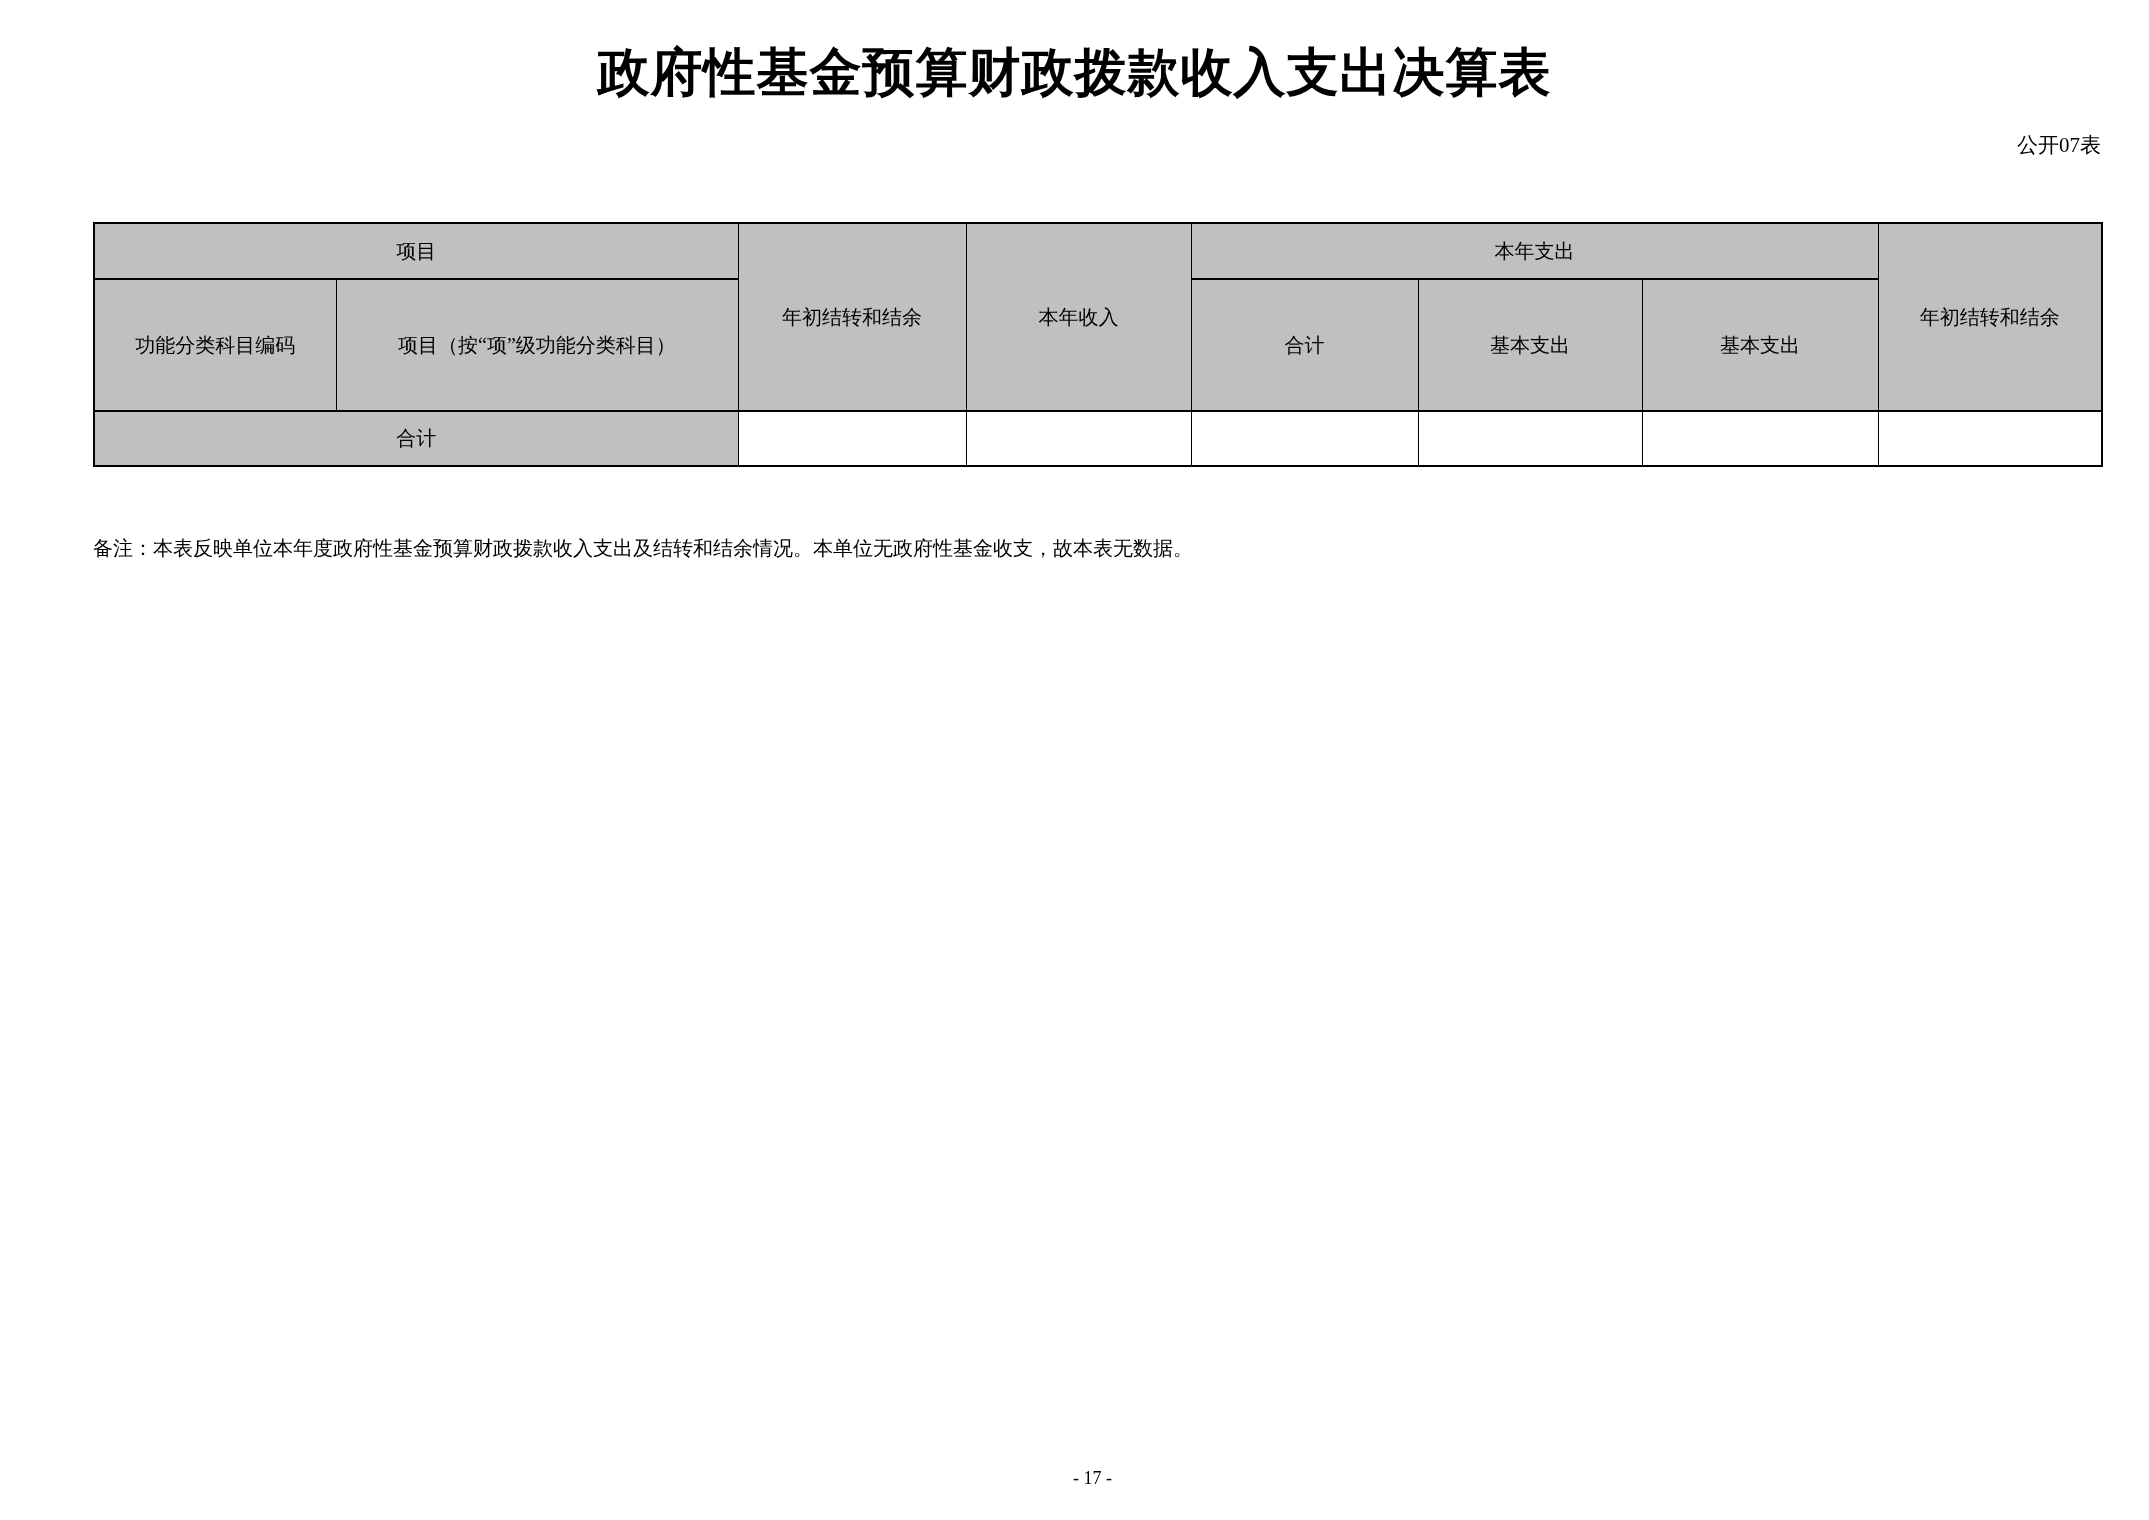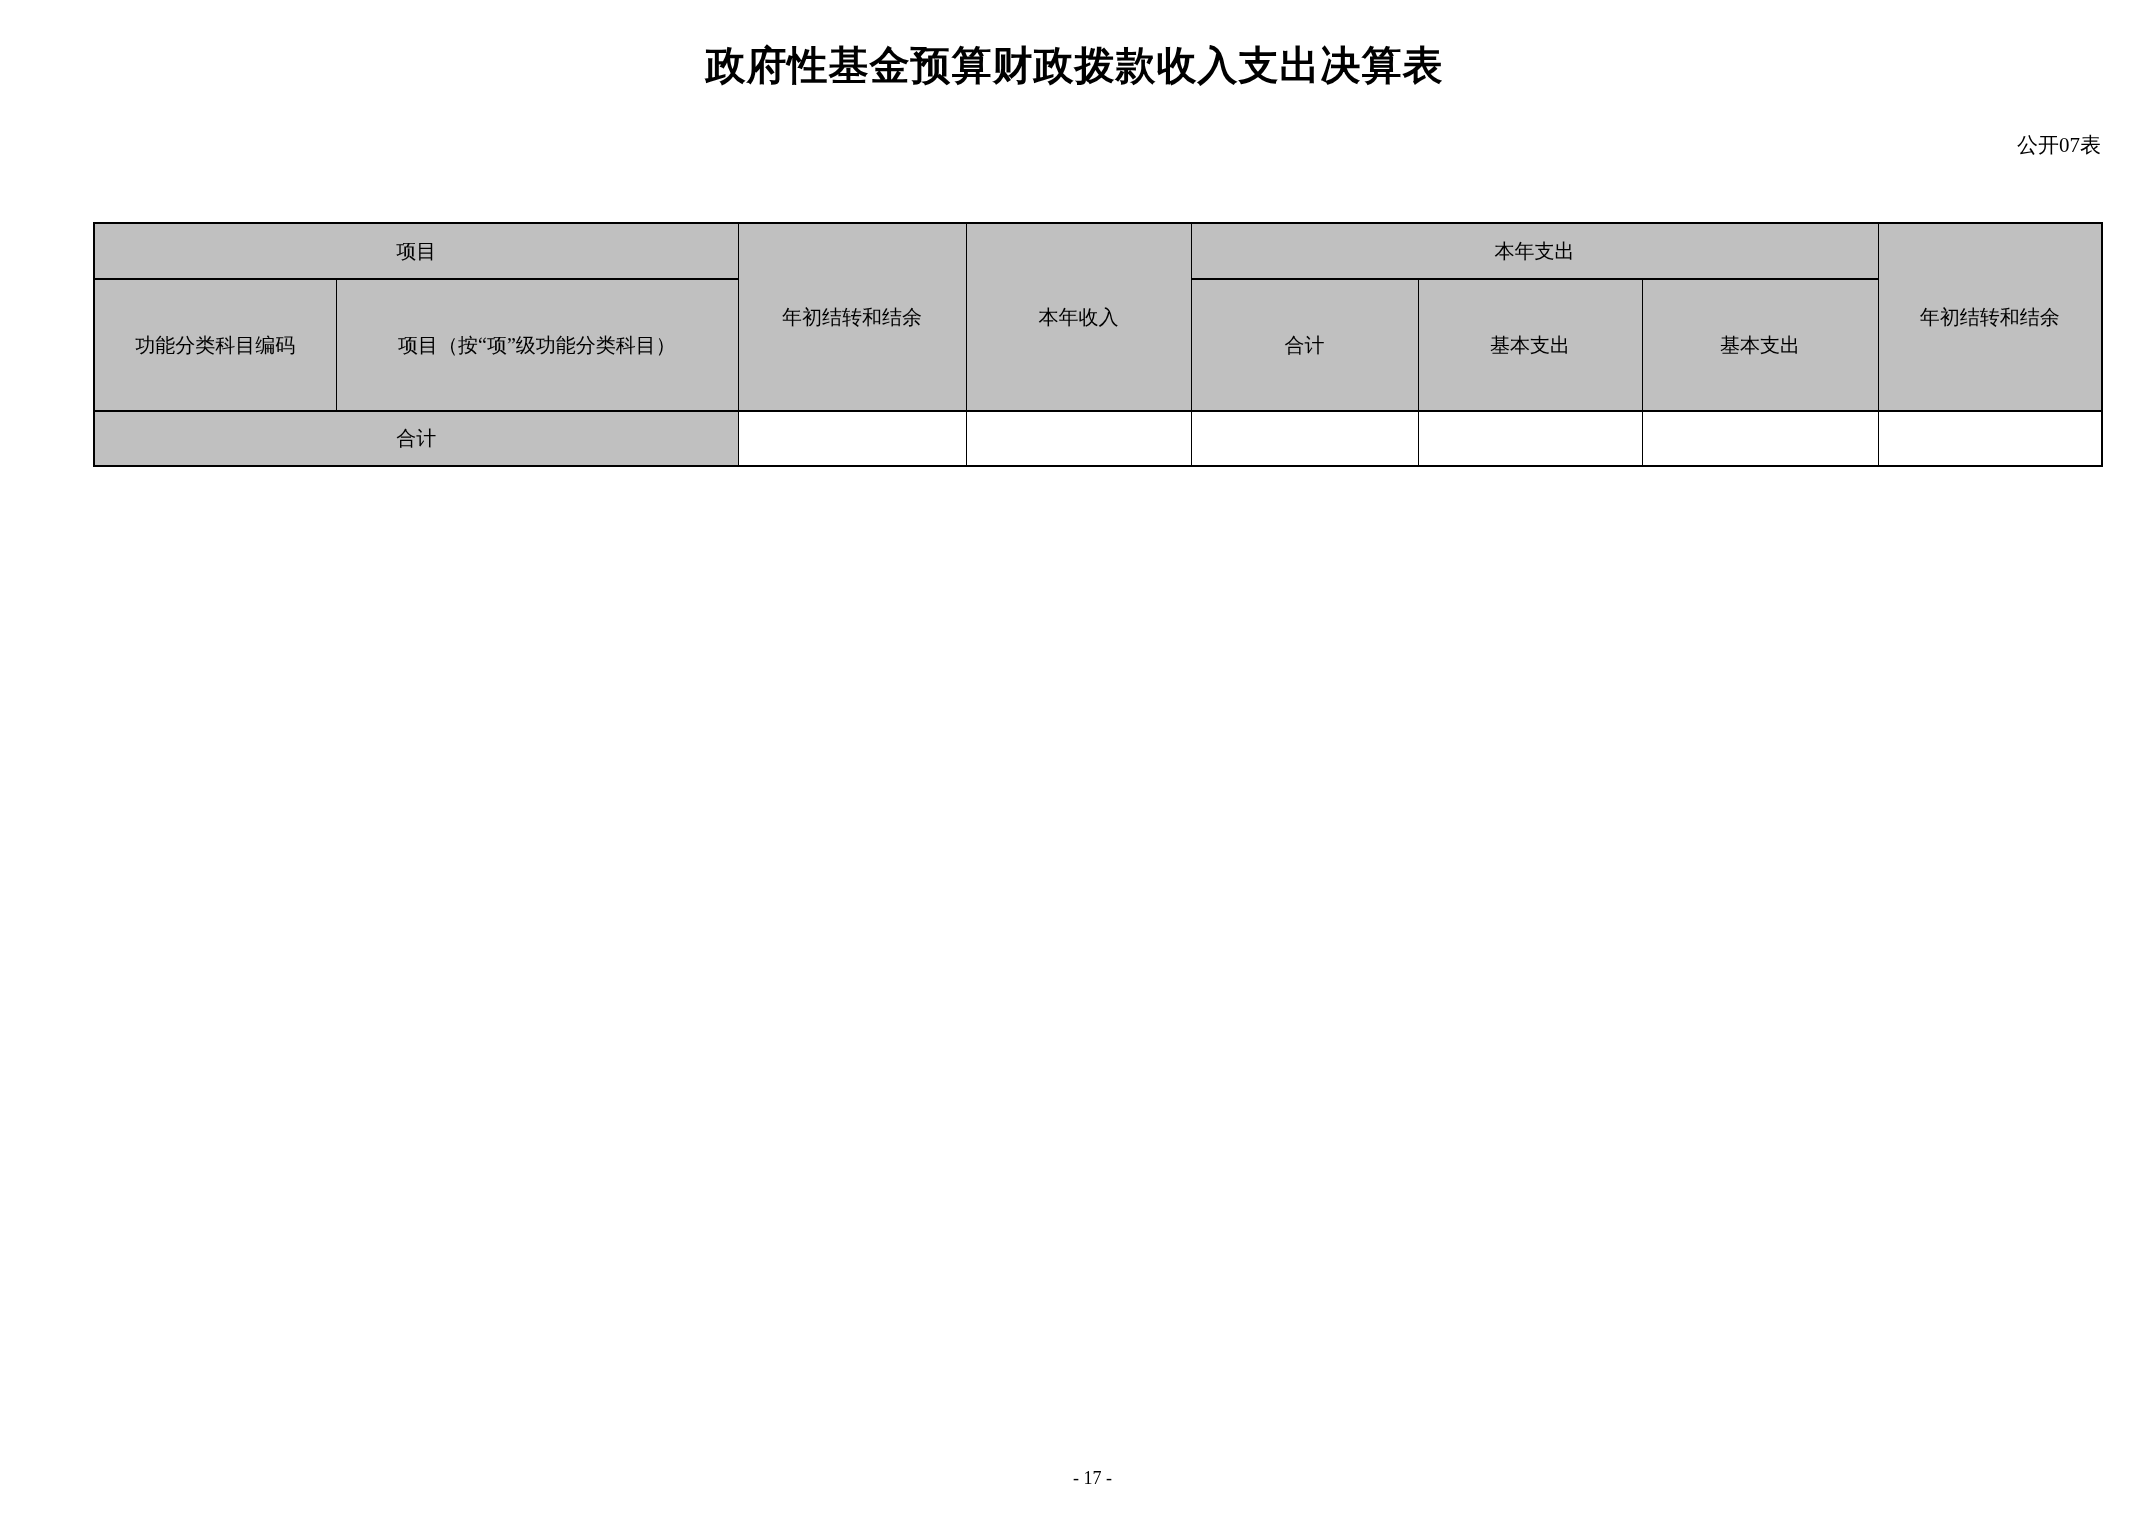--- a/index.html
+++ b/index.html
@@ -15,21 +15,21 @@
     height:1520px;
     background:#ffffff;
     color:var(--text-color);
     font-family:"Liberation Serif","DejaVu Serif",serif;
     overflow:hidden;
   }
   .title{
     position:absolute;
     top:38px;left:0;width:100%;
     text-align:center;
-    font-size:40px;
+    font-size:52px;
     font-weight:bold;
     letter-spacing:1px;
   }
   .table-code{
     position:absolute;
     top:131px;right:48px;
     font-size:21px;
   }
   .meta-row{
     position:absolute;
@@ -120,16 +120,17 @@
         <td></td>
         <td></td>
         <td></td>
         <td></td>
         <td></td>
         <td></td>
       </tr>
     </tbody>
   </table>
 
+  <div class="note">备注：本表反映单位本年度政府性基金预算财政拨款收入支出及结转和结余情况。本单位无政府性基金收支，故本表无数据。</div>
 
   <div class="footer">- 17 -</div>
 
 </div>
 
 </body></html>

